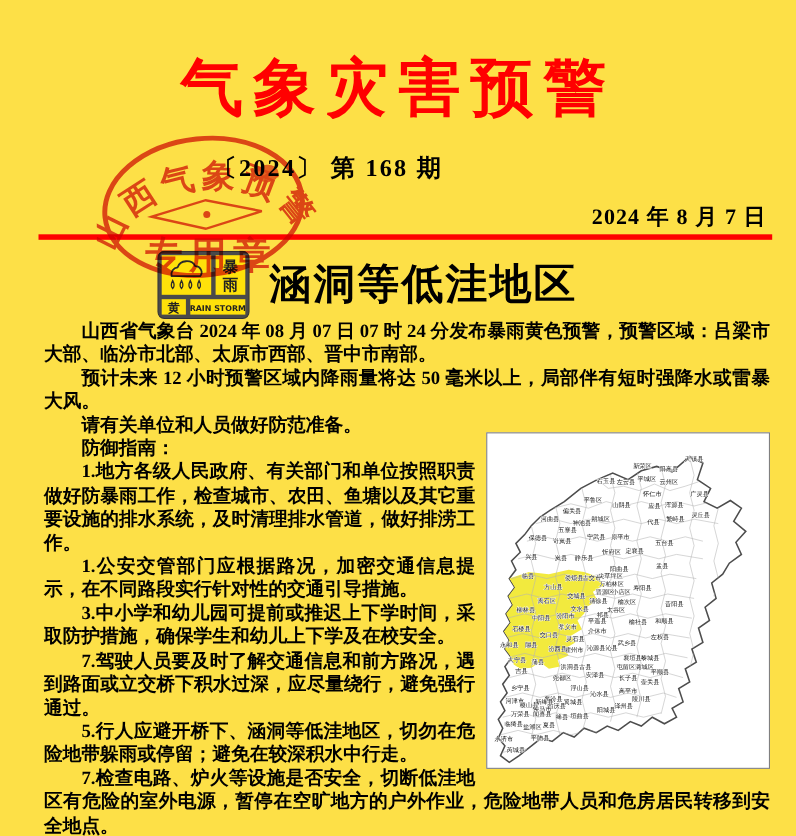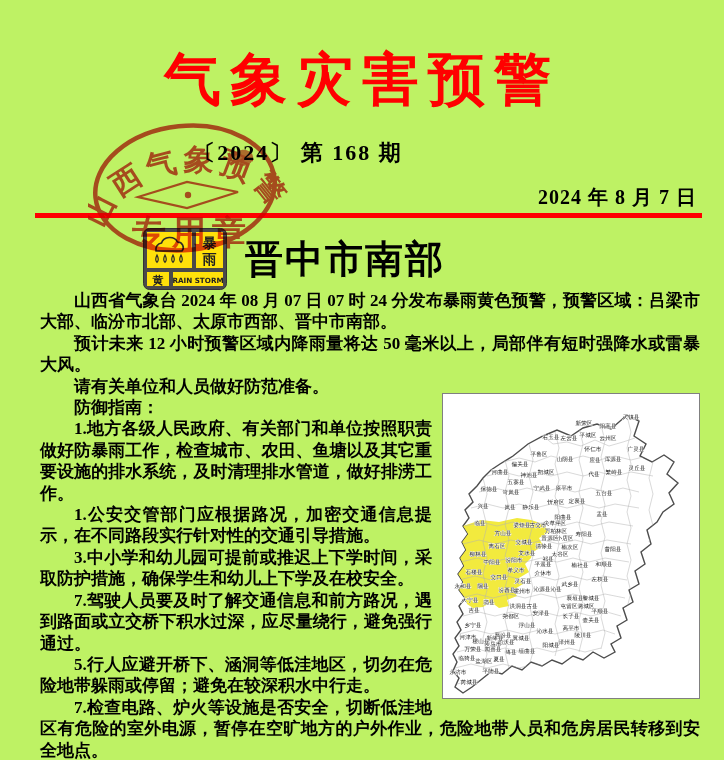--- a/index.html
+++ b/index.html
@@ -1,16 +1,16 @@
 <!DOCTYPE html>
 <html><head>
 <meta charset="utf-8">
 <style>
   html,body{margin:0;padding:0;background:#ffffff;}
-  .sheet{position:relative;width:724px;height:760px;background:#bef264;overflow:hidden;
+  .sheet{position:relative;width:724px;height:760px;background:#fde047;overflow:hidden;
          font-family:"Liberation Serif","DejaVu Serif",serif;color:#000;}
 
   .main-title{position:absolute;top:42px;left:0;width:724px;text-align:center;
               font-size:57px;font-weight:900;color:#ff0000;letter-spacing:9px;
               font-family:"DejaVu Serif","Liberation Serif",serif;white-space:nowrap;}
   .issue-line{position:absolute;top:138px;left:0;width:596px;text-align:center;
               font-size:22px;letter-spacing:2px;font-weight:bold;}
   .producer{position:absolute;top:184px;left:57px;font-size:20px;font-weight:bold;letter-spacing:1px;}
   .issue-date{position:absolute;top:184px;right:27px;font-size:20px;font-weight:bold;letter-spacing:1px;}
   .red-rule{position:absolute;top:213px;left:35px;right:22px;height:5px;background:#fe0000;}
@@ -66,21 +66,21 @@
       <rect x="30" y="44" width="50" height="14" fill="#ffe10a"></rect>
       <g>
         <path d="M13,23 a6.5,6.5 0 0 1 5.5,-8 a8.5,7.5 0 0 1 16,-1 a5.5,5.5 0 0 1 4.5,9 z" fill="#ffe10a" stroke="#2b2b2b" stroke-width="1.6"></path>
         <path d="M14,27 c-1.8,3.4 -1.8,5.6 0,7.4 c1.8,-1.8 1.8,-4 0,-7.4 Z M22,27 c-1.8,3.4 -1.8,5.6 0,7.4 c1.8,-1.8 1.8,-4 0,-7.4 Z M30,27 c-1.8,3.4 -1.8,5.6 0,7.4 c1.8,-1.8 1.8,-4 0,-7.4 Z M38,27 c-1.8,3.4 -1.8,5.6 0,7.4 c1.8,-1.8 1.8,-4 0,-7.4 Z" fill="#ffe10a" stroke="#2b2b2b" stroke-width="1.2"></path>
       </g>
       <text x="66.5" y="19.5" font-size="14" font-weight="bold" fill="#222" text-anchor="middle">暴</text>
       <text x="66.5" y="35.5" font-size="14" font-weight="bold" fill="#222" text-anchor="middle">雨</text>
       <text x="15" y="55.5" font-size="11" font-weight="bold" fill="#222" text-anchor="middle">黄</text>
       <text x="55" y="54.5" font-size="7.2" font-weight="bold" fill="#222" text-anchor="middle">RAIN STORM</text>
     </svg>
-    <div class="warning-title">晋中市南部</div>
+    <div class="warning-title">涵洞等低洼地区</div>
   </div>
 
   <div class="body-flow">
     <p>山西省气象台 2024 年 08 月 07 日 07 时 24 分发布暴雨黄色预警，预警区域：吕梁市大部、临汾市北部、太原市西部、晋中市南部。</p>
     <p>预计未来 12 小时预警区域内降雨量将达 50 毫米以上，局部伴有短时强降水或雷暴大风。</p>
     <p>请有关单位和人员做好防范准备。</p>
 
     <div class="map-box">
       <svg width="256" height="304" viewBox="0 0 256 304">
         <defs>

